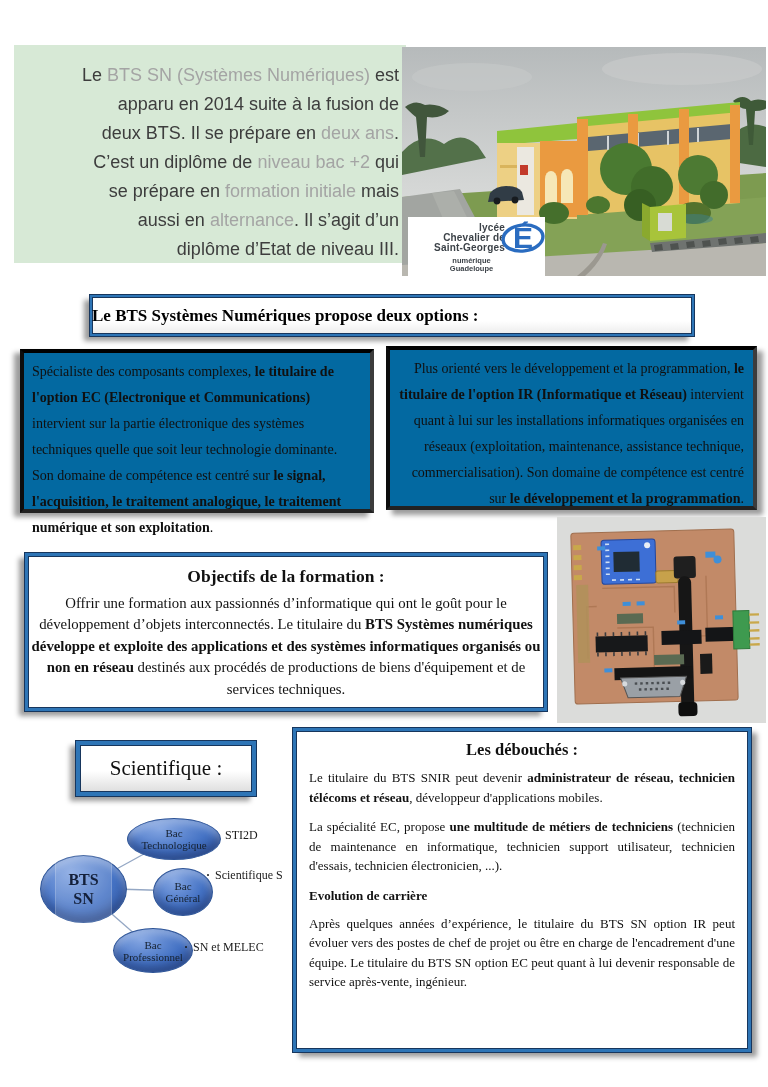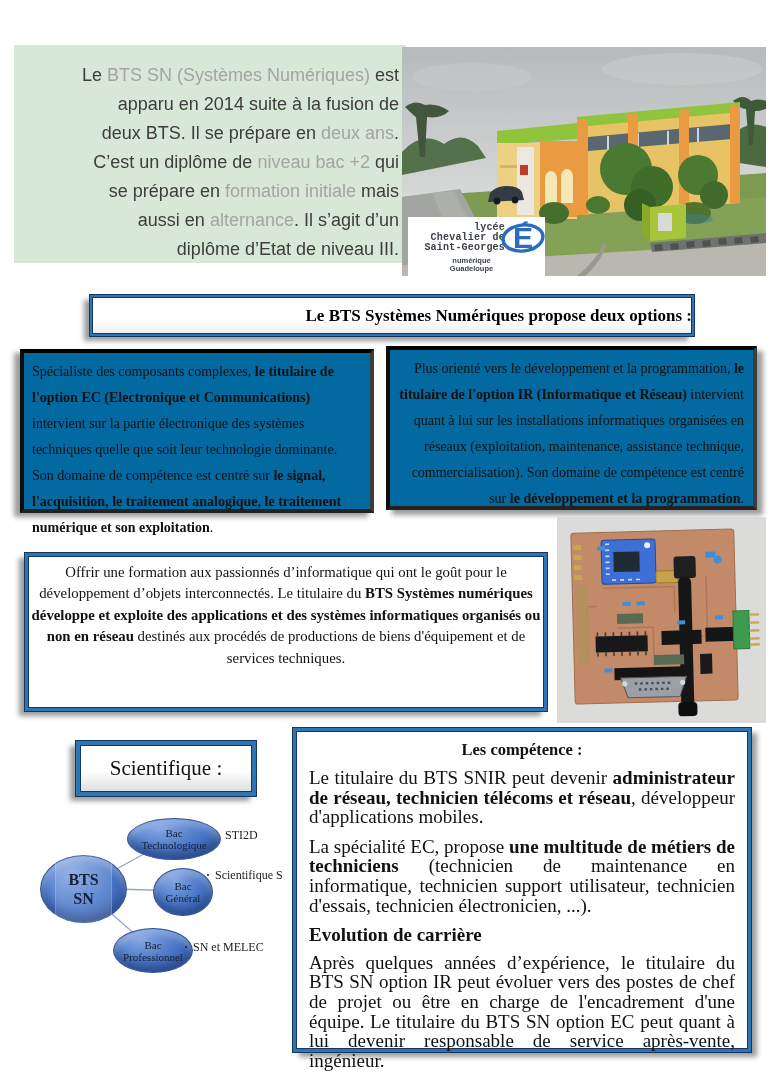--- a/index.html
+++ b/index.html
@@ -12,38 +12,38 @@
   .intro-text{margin:0;padding:16px 7px 0 12px;text-align:right;
               font-family:"Liberation Sans", sans-serif;
               font-size:18px;line-height:29px;color:var(--intro-text,#3d3d3d);}
   .muted{color:var(--muted-gray,#a4a4a4);}
 
   
   .campus-photo{position:absolute;left:402px;top:47px;width:364px;height:229px;margin:0;}
   .campus-photo svg{display:block;}
   .school-logo{position:absolute;left:6px;bottom:0;width:137px;height:59px;background:#fff;}
   .logo-lines{position:absolute;right:40px;top:6px;text-align:right;
-              font-family:Liberation Mono, monospace;font-weight:bold;
+              font-family:Liberation Sans, sans-serif;font-weight:bold;
               font-size:10px;line-height:10px;color:#3c4248;letter-spacing:.2px;}
   .logo-mark{position:absolute;right:0;top:0;width:46px;height:38px;}
   .logo-academy{position:absolute;left:0;right:10px;top:40px;text-align:center;
                 font-family:"Liberation Sans", sans-serif;font-weight:bold;
                 font-size:7.5px;line-height:8px;color:#3c4248;}
 
   
   .blue-box{position:absolute;background:#fff;border:3px solid var(--accent-blue,#2e75b6);}
   .shadow-l{box-shadow:0 0 0 1px var(--border-navy,#17365d),
             -6px 5px 5px var(--shadow-gray,#9c9c9c),
             inset 0 0 0 1px var(--border-navy,#17365d);}
   .shadow-r{box-shadow:0 0 0 1px var(--border-navy,#17365d),
             6px 5px 5px var(--shadow-gray,#9c9c9c),
             inset 0 0 0 1px var(--border-navy,#17365d);}
 
   .options-header{left:90px;top:295px;width:600px;height:37px;border-width:2px;
-                  display:flex;align-items:center;justify-content:flex-end;
+                  display:flex;align-items:center;justify-content:flex-start;
                   background:linear-gradient(180deg,#fff 65%,#ececec 100%);}
   .options-header h2{margin:0;font-size:17px;font-weight:bold;color:#000;}
 
   .option-box{position:absolute;background:#0369a1;border:4px solid;
               border-color:#000 #3c3c3c #222 #0d0d0d;
               font-size:14px;line-height:26px;color:#101010;}
   .option-box p{margin:0;padding:6px 8px;}
   .option-ec{left:20px;top:349px;width:346px;height:156px;box-shadow:-6px 4px 5px var(--shadow-gray,#9c9c9c);}
   .option-ec p{text-align:left;}
   .option-ir{left:386px;top:346px;width:363px;height:156px;box-shadow:6px 5px 5px var(--shadow-gray,#9c9c9c);}
@@ -56,21 +56,21 @@
   .circuit-photo{position:absolute;left:557px;top:517px;width:209px;height:206px;margin:0;}
 
   .recrutement-box{left:76px;top:741px;width:172px;height:47px;border-width:4px;
                    display:flex;align-items:center;justify-content:center;
                    background:linear-gradient(180deg,#fff 55%,#dedede 100%);}
   .recrutement-box h3{margin:0;font-size:21px;font-weight:normal;}
 
   .debouches-box{left:293px;top:728px;width:452px;height:318px;padding:0;}
   .debouches-inner{padding:7px 13px 0;}
   .debouches-box h3{margin:2px 0 8px;text-align:center;font-size:16.5px;font-weight:bold;}
-  .debouches-box p{margin:0 0 10px;text-align:justify;font-size:19px;line-height:19.6px;}
+  .debouches-box p{margin:0 0 10px;text-align:justify;font-size:13px;line-height:19.6px;}
   .debouches-box p.heading{text-align:left;margin-bottom:8px;}
 
   
   .diagram{position:absolute;left:20px;top:808px;width:280px;height:180px;}
   .diagram svg.links{position:absolute;left:0;top:0;}
   .node{position:absolute;border-radius:50%;
         background:radial-gradient(ellipse at 35% 25%, #83a5e2 0%, #4472c4 55%, #31549b 100%);
         border:1px solid var(--diagram-blue-dark,#2f5597);
         display:flex;flex-direction:column;align-items:center;justify-content:center;
         text-align:center;color:#15202e;
@@ -198,20 +198,21 @@
 
   <div class="option-box option-ec">
     <p><span>Spécialiste des composants complexes, </span><span style="font-weight: bold;">le titulaire de l'option EC (Electronique et Communications)</span><span> intervient sur la partie électronique des systèmes techniques quelle que soit leur technologie dominante. Son domaine de compétence est centré sur </span><span style="font-weight: bold;">le signal, l'acquisition, le traitement analogique, le traitement numérique et son exploitation</span><span>.</span></p>
   </div>
 
   <div class="option-box option-ir">
     <p><span>Plus orienté vers le développement et la programmation, </span><span style="font-weight: bold;">le titulaire de l'option IR (Informatique et Réseau)</span><span> intervient quant à lui sur les installations informatiques organisées en réseaux (exploitation, maintenance, assistance technique, commercialisation). Son domaine de compétence est centré sur </span><span style="font-weight: bold;">le développement et la programmation</span><span>.</span></p>
   </div>
 
   <div class="blue-box objectifs-box shadow-l">
+    <h3>Objectifs de la formation :</h3>
     <p><span>Offrir une formation aux passionnés d’informatique qui ont le goût pour le développement d’objets interconnectés. Le titulaire du </span><span style="font-weight: bold;">BTS Systèmes numériques développe et exploite des applications et des systèmes informatiques organisés ou non en réseau</span><span> destinés aux procédés de productions de biens d'équipement et de services techniques.</span></p>
   </div>
 
   <figure class="circuit-photo">
     <svg width="209" height="206" viewBox="0 0 209 206">
       <rect width="209" height="206" fill="#dbdcda"></rect>
       <g transform="rotate(-1.5 100 100)">
         <rect x="16" y="14" width="163" height="171" rx="3" fill="#c28a68" stroke="#a06f4e"></rect>
         <path d="M46 70 H118 V96 M150 60 V120 H130 M60 110 H96 V150 M40 88 H30 V140" fill="none" stroke="#aa7350" stroke-width="1.4" opacity=".8"></path>
         <rect x="18" y="26" width="8" height="5" fill="#c9a84b"></rect>
@@ -290,21 +291,21 @@
       <div class="l">Bac</div>
       <div class="l">Professionnel</div>
     </div>
     <div class="annotation ann-sti2d">STI2D</div>
     <div class="annotation with-dot ann-scientifique">Scientifique S</div>
     <div class="annotation with-dot ann-melec">SN et MELEC</div>
   </div>
 
   <div class="blue-box debouches-box shadow-r">
     <div class="debouches-inner">
-      <h3>Les compétence :</h3>
+      <h3>Les débouchés :</h3>
       <p><span>Le titulaire du BTS SNIR peut devenir </span><span style="font-weight: bold;">administrateur de réseau, technicien télécoms et réseau</span><span>, développeur d'applications mobiles.</span></p>
       <p><span>La spécialité EC, propose </span><span style="font-weight: bold;">une multitude de métiers de techniciens</span><span> (technicien de maintenance en informatique, technicien support utilisateur, technicien d'essais, technicien électronicien, ...).</span></p>
       <p class="heading"><span style="font-weight: bold;">Evolution de carrière</span></p>
       <p><span>Après quelques années d’expérience, le titulaire du BTS SN option IR peut évoluer vers des postes de chef de projet ou être en charge de l'encadrement d'une équipe. Le titulaire du BTS SN option EC peut quant à lui devenir responsable de service après-vente, ingénieur.</span></p>
     </div>
   </div>
 
 
 </div>
 

